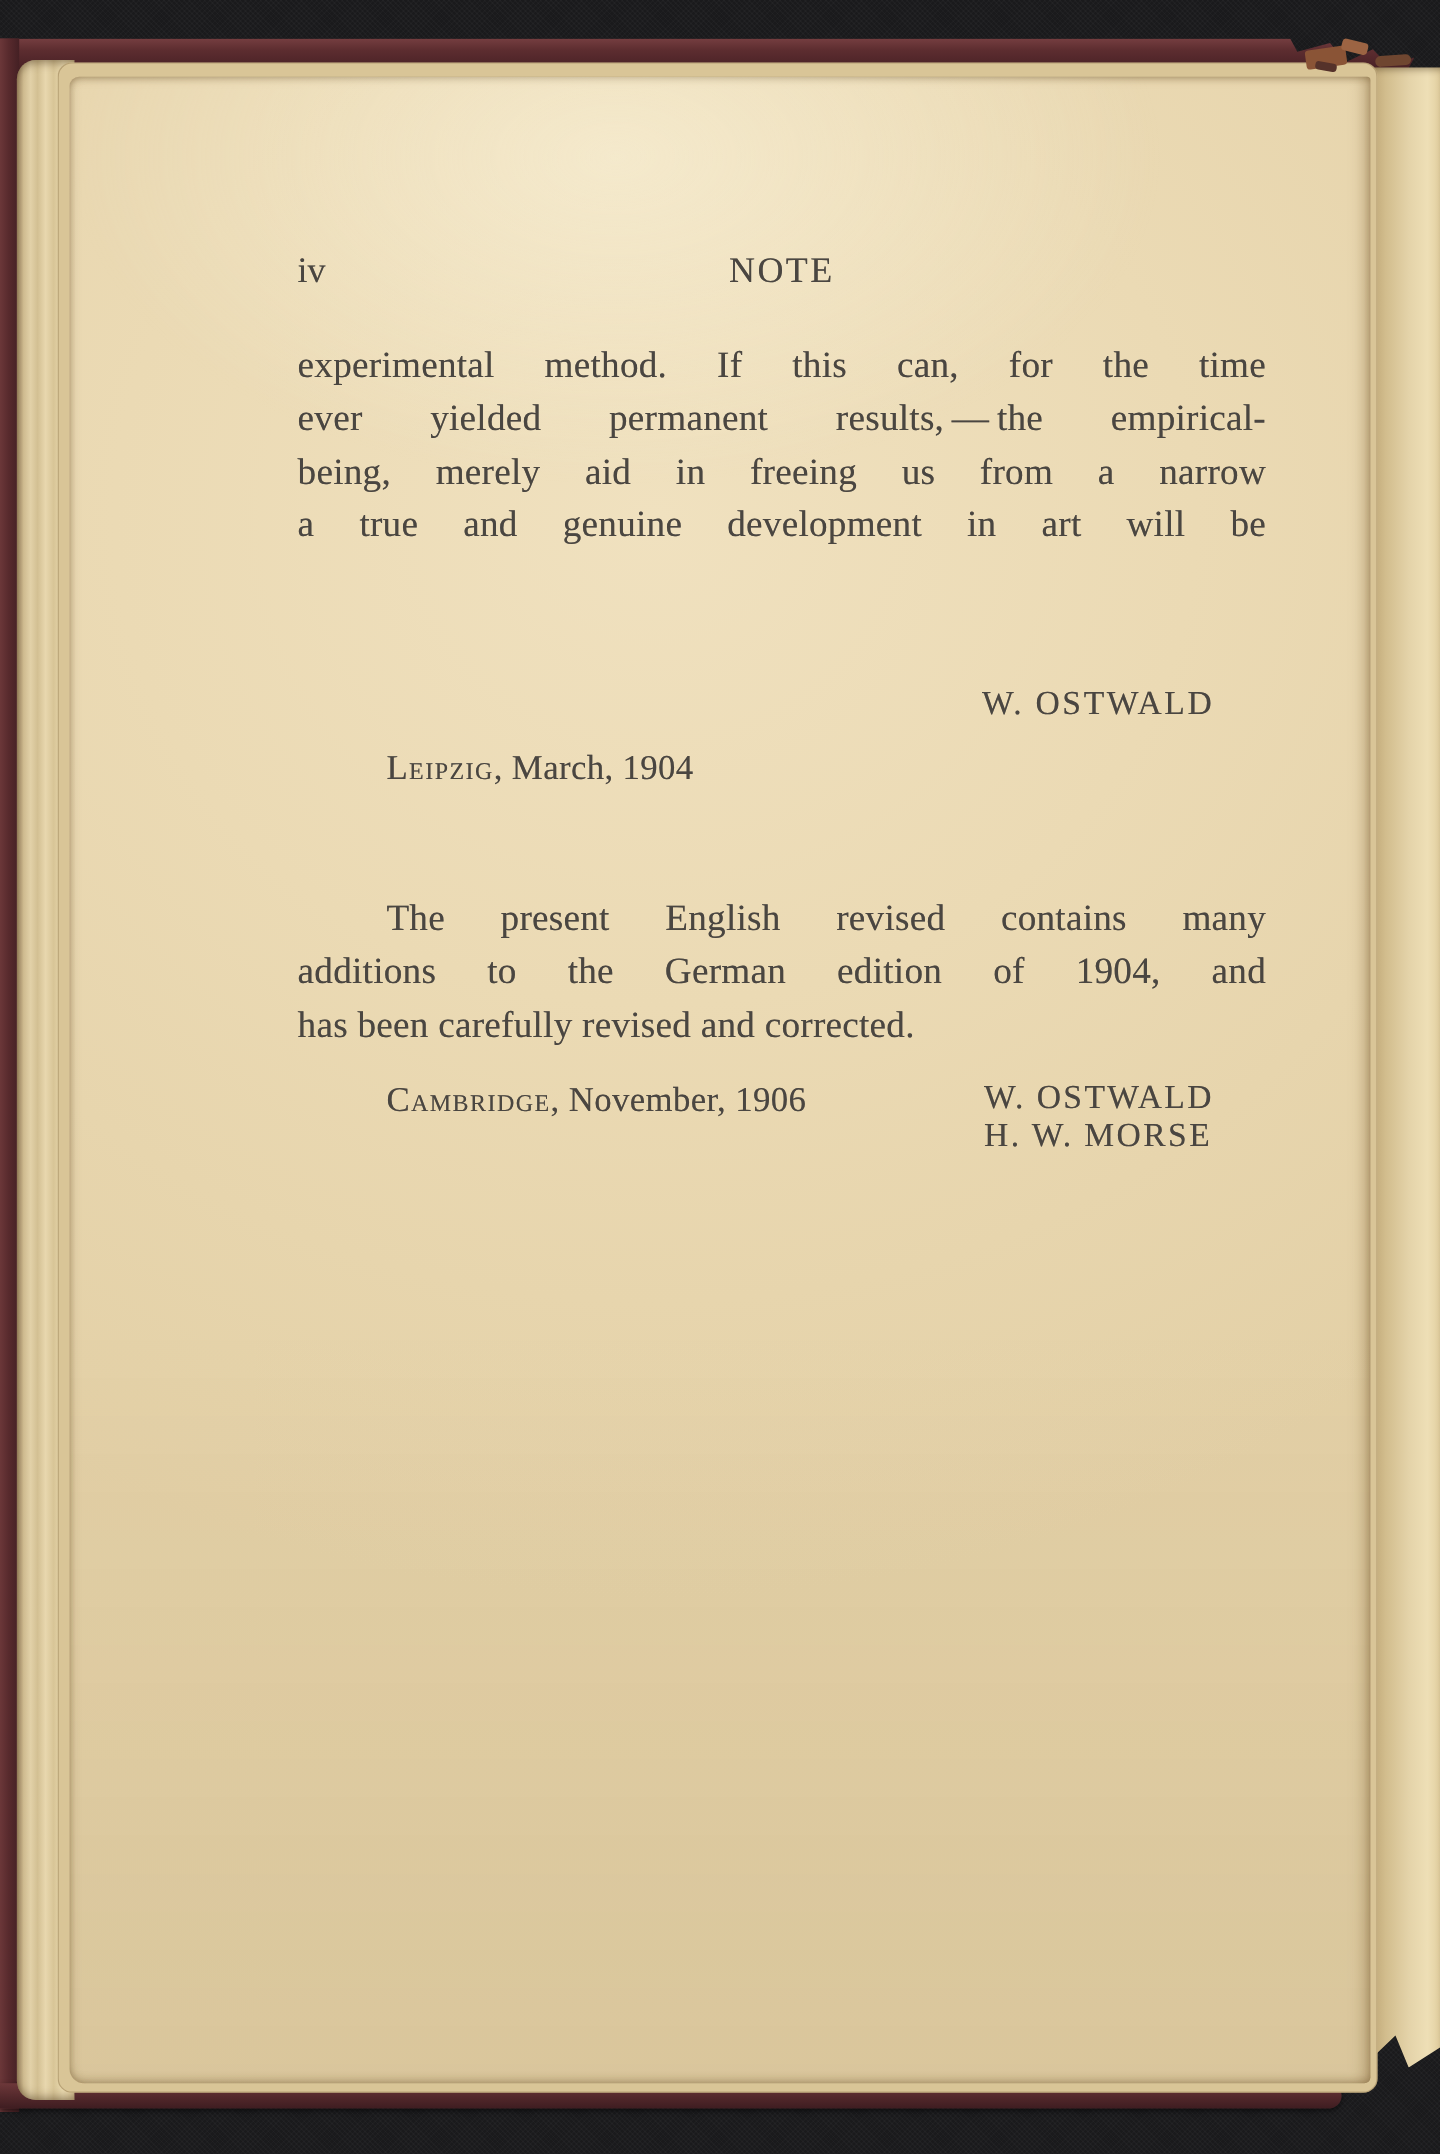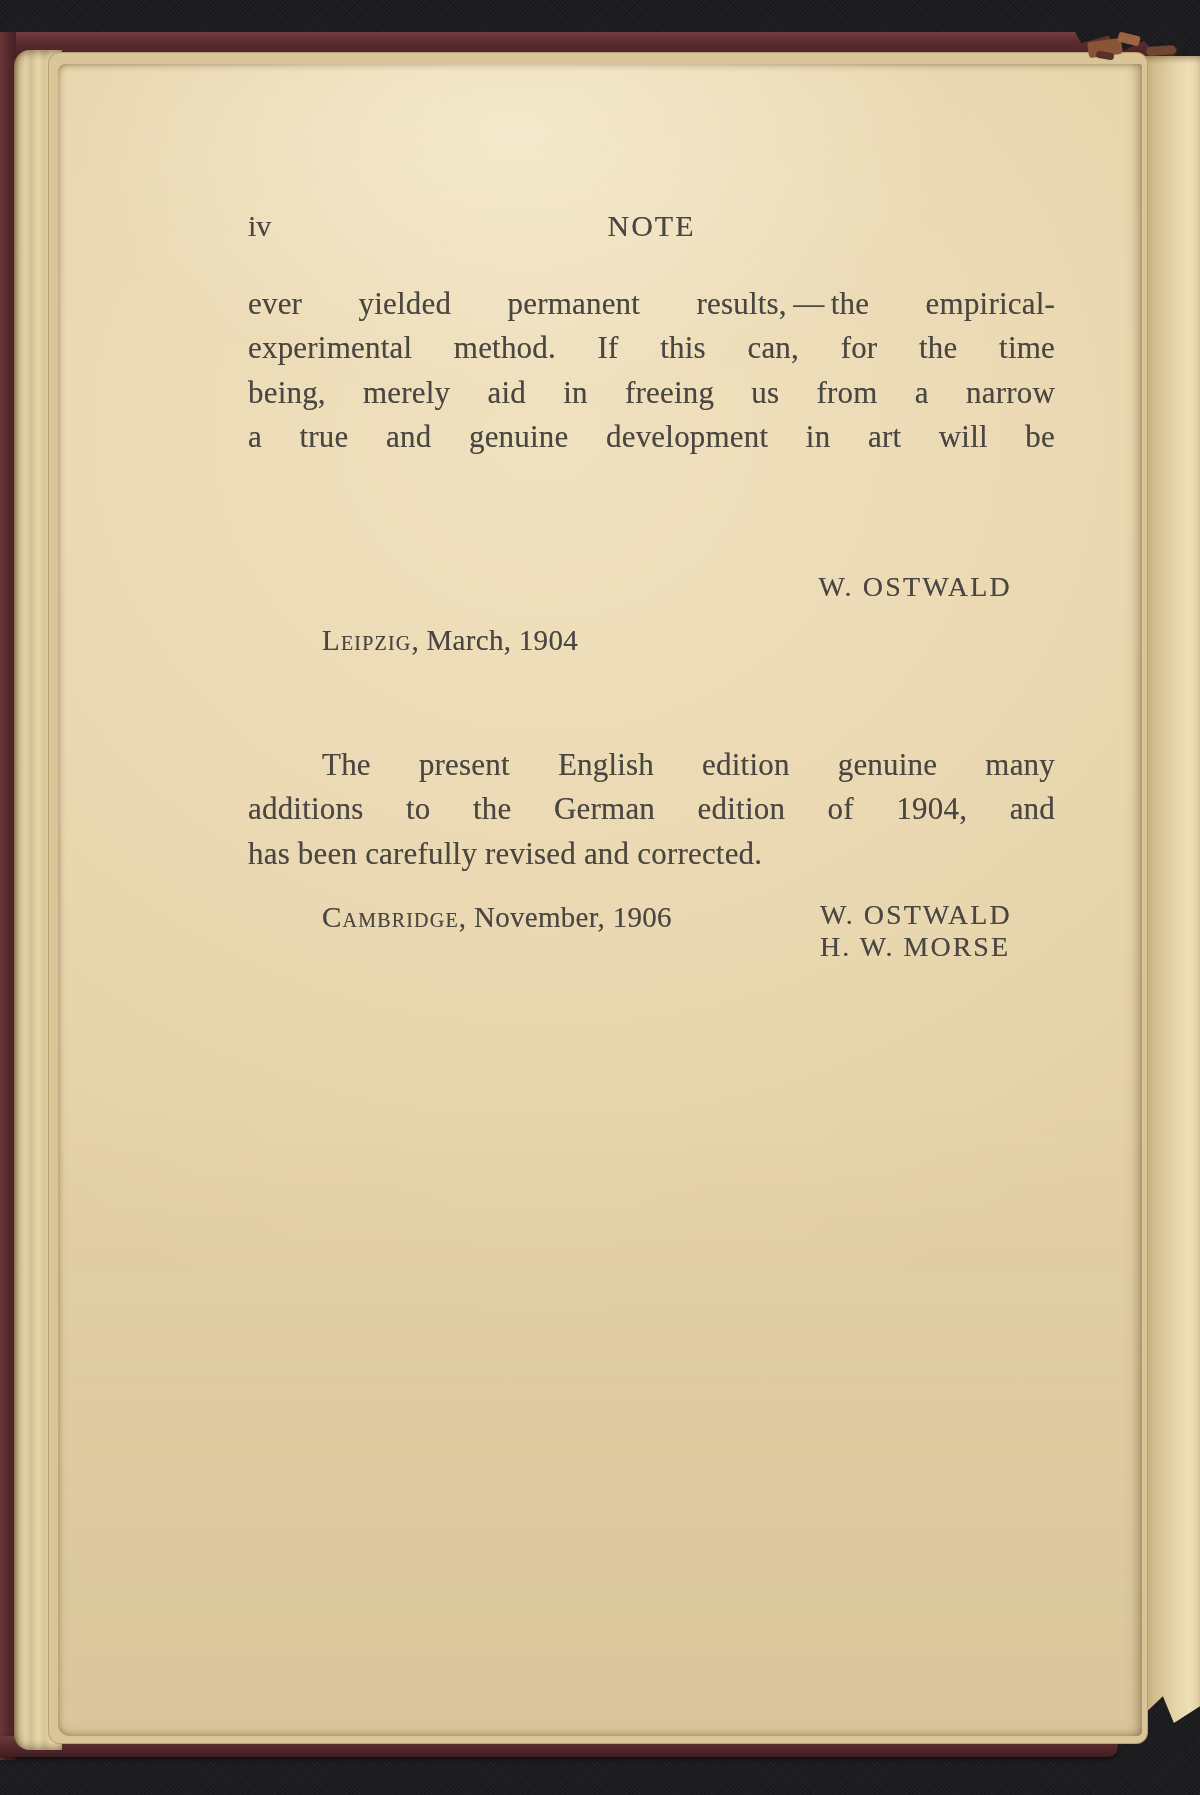--- a/index.html
+++ b/index.html
@@ -111,34 +111,34 @@
   </div>
 
   <div class="textlayer">
 
     <div class="header">
       <span class="pagenum">iv</span>
       <span class="runhead">NOTE</span>
     </div>
 
     <div class="para para1">
+      <div class="jline">experimental method. If this can, for the time</div>
       <div class="jline">ever yielded permanent results, — the empirical-</div>
-      <div class="jline">experimental method. If this can, for the time</div>
       <div class="jline">being, merely aid in freeing us from a narrow</div>
       <div class="jline">a true and genuine development in art will be</div>
     </div>
 
     <div class="sig1">W. OSTWALD</div>
 
     <div class="dateline date1">
       <span class="sc">Leipzig</span><span>, March, 1904</span>
     </div>
 
     <div class="para para2">
-      <div class="jline indent">The present English edition genuine many</div>
+      <div class="jline indent">The present English revised contains many</div>
       <div class="jline">additions to the German edition of 1904, and</div>
       <div class="plain">has been carefully revised and corrected.</div>
     </div>
 
     <div class="dateline date2">
       <span class="sc">Cambridge</span><span>, November, 1906</span>
     </div>
 
     <div class="sig2">
       <div>W. OSTWALD</div>

